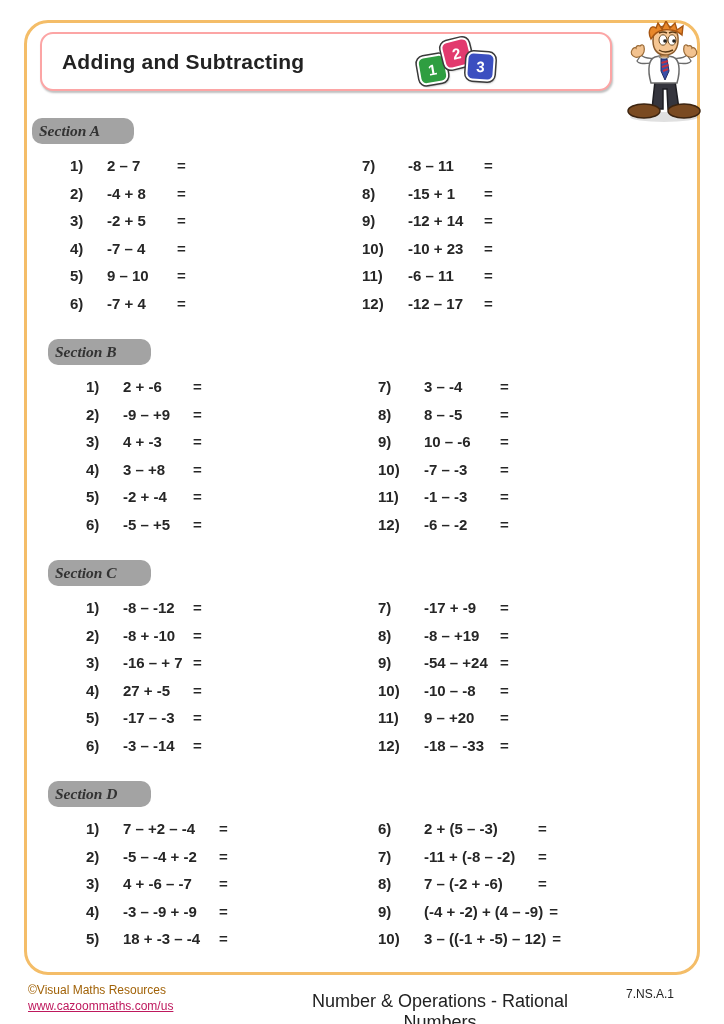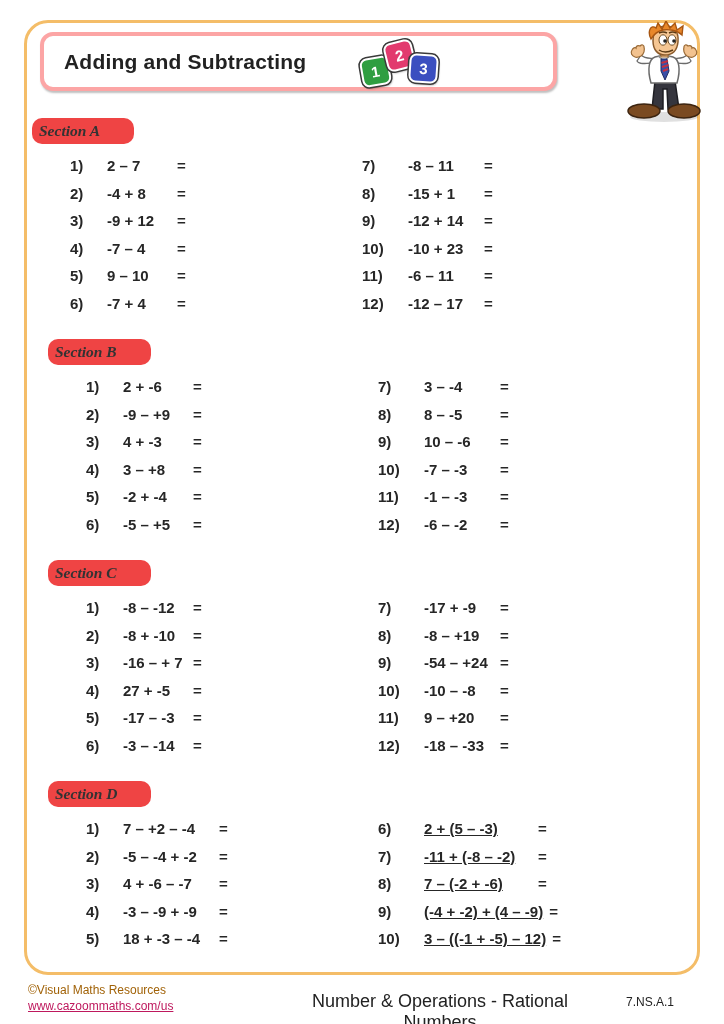--- a/index.html
+++ b/index.html
@@ -6,22 +6,22 @@
   body {
     width:724px; height:1024px; position:relative; background:#ffffff;
     font-family:"Liberation Sans", sans-serif; color:#262626; overflow:hidden;
   }
   .page-border {
     position:absolute; left:24px; top:20px; width:676px; height:955px;
     box-sizing:border-box; border:3px solid #F4BD68; border-radius:24px;
   }
   
   .title-box {
-    position:absolute; left:40px; top:32px; width:517px; height:59px;
-    box-sizing:border-box; border:4px solid #fca5a5; border-radius:13px;
+    position:absolute; left:40px; top:32px; width:572px; height:59px;
+    box-sizing:border-box; border:2px solid #fca5a5; border-radius:13px;
     background:#fff; box-shadow:1px 2px 2px rgba(0,0,0,0.25);
   }
   .page-title {
     position:absolute; left:20px; top:50%; transform:translateY(-50%);
     font-size:21px; font-weight:bold; line-height:1.12; color:#222; letter-spacing:0.2px;
   }
   .tiles { position:absolute; right:110px; top:4px; width:84px; height:50px; }
   .tile {
     position:absolute; width:25px; height:25px; border-radius:7px;
     border:2px solid #fff; box-shadow:0 0 0 1.5px #3a3a3a, 1px 2px 2px rgba(0,0,0,0.3);
@@ -33,41 +33,41 @@
   .logo { position:absolute; right:10px; top:4px; width:60px; text-align:center; }
   .logo svg { display:block; margin:0 auto; }
   .brand { font-family:"Liberation Serif", serif; font-weight:bold; font-size:13px; color:#111; margin-top:-1px; letter-spacing:0.3px; }
   .mascot { position:absolute; left:611px; top:21px; width:106px; height:104px; }
   
   .worksheet { position:absolute; left:36px; top:118px; width:634px; }
   .section + .section { margin-top:22px;margin-left:16px; }
   .section-label {
     display:inline-block; margin-left:-4px; margin-bottom:8px;
     font-family:"Liberation Serif", serif; font-style:italic; font-weight:bold;
-    font-size:15.5px; color:#333; background:#ef4444; padding:4px 34px 4px 7px; border-radius:10px;
+    font-size:15.5px; color:#333; background:#a3a3a3; padding:4px 34px 4px 7px; border-radius:10px;
   }
   .cols { display:flex; }
   .col { display:flex; flex-direction:column; }
   .col-left  { width:292px; margin-left:34px; }
   .row { height:27.5px; display:flex; align-items:center; font-weight:bold; font-size:15px; color:#262626; }
   .num { width:37px; flex-shrink:0; }
   .col-right .num { width:46px; }
   .expr { white-space:nowrap; }
   .eq { margin-left:6px; }
   .sec-abc .col-left  .expr { min-width:64px; }
   .sec-abc .col-right .expr { min-width:70px; }
   .sec-d   .col-left  .expr { min-width:90px; }
-  .sec-d   .col-right .expr { min-width:108px;text-decoration:underline; }
+  .sec-d   .col-right .expr { min-width:108px; }
   
   .footer { position:absolute; left:28px; top:983px; width:672px; display:flex; align-items:flex-start; font-size:12px; }
   .footer-left { width:248px; line-height:1.3; }
   .copyright { color:#a16207; }
   .site-link { color:#be185d; text-decoration:underline; cursor:pointer; }
   .footer-center { flex:1; text-align:center; font-size:18px; color:#222; margin-top:8px; }
-  .footer-right { width:70px; text-align:right; color:#222; margin-top:12px; padding-right:26px; white-space:nowrap; }
+  .footer-right { width:70px; text-align:right; color:#222; margin-top:4px; padding-right:26px; white-space:nowrap; }
 </style>
 </head>
 <body>
 
 <div class="page-border"></div>
 
 <div class="title-box">
   <div class="page-title">
     <div>Adding and Subtracting</div>
   </div>
@@ -122,21 +122,21 @@
             <span class="expr">2 – 7</span>
             <span class="eq">=</span>
           </div>
           <div class="row">
             <span class="num">2)</span>
             <span class="expr">-4 + 8</span>
             <span class="eq">=</span>
           </div>
           <div class="row">
             <span class="num">3)</span>
-            <span class="expr">-9 + 12</span>
+            <span class="expr">-2 + 5</span>
             <span class="eq">=</span>
           </div>
           <div class="row">
             <span class="num">4)</span>
             <span class="expr">-7 – 4</span>
             <span class="eq">=</span>
           </div>
           <div class="row">
             <span class="num">5)</span>
             <span class="expr">9 – 10</span>

